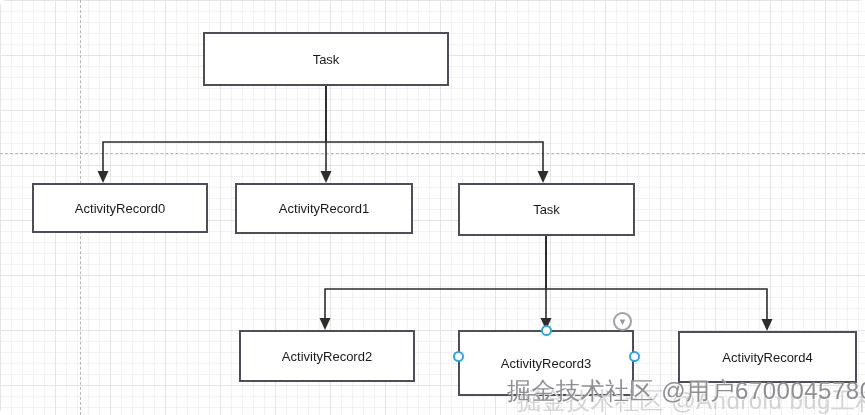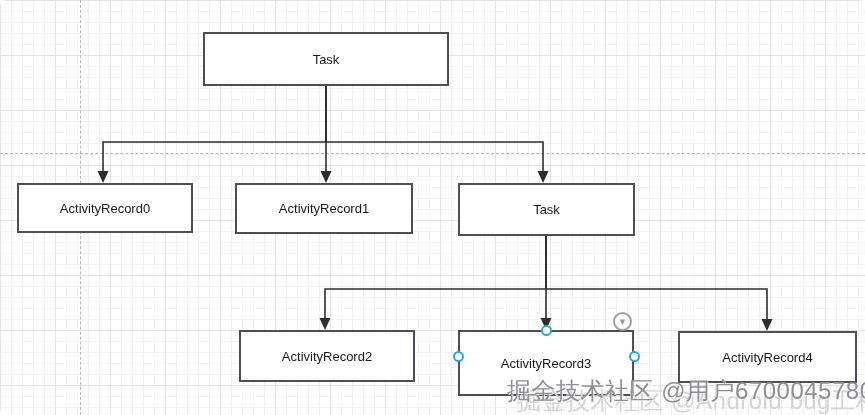--- a/index.html
+++ b/index.html
@@ -84,21 +84,21 @@
       <polyline points="546,236 546,319" fill="none" stroke="#2d2d2d" stroke-width="1.6"></polyline>
       <polygon points="540.5,318 551.5,318 546,330" fill="#2d2d2d"></polygon>
       <polyline points="546,236 546,289 767,289 767,320" fill="none" stroke="#2d2d2d" stroke-width="1.6"></polyline>
       <polygon points="761.5,319 772.5,319 767,331" fill="#2d2d2d"></polygon>
     </svg>
 
   <div id="nodes">
       <div class="node" style="left: 203px; top: 32px; width: 246px; height: 54px;">
         <span>Task</span>
       </div>
-      <div class="node" style="left: 17px; top: 183px; width: 176px; height: 50px;">
+      <div class="node" style="left: 32px; top: 183px; width: 176px; height: 50px;">
         <span>ActivityRecord0</span>
       </div>
       <div class="node" style="left: 235px; top: 183px; width: 178px; height: 51px;">
         <span>ActivityRecord1</span>
       </div>
       <div class="node" style="left: 458px; top: 183px; width: 177px; height: 53px;">
         <span>Task</span>
       </div>
       <div class="node" style="left: 239px; top: 330px; width: 176px; height: 52px;">
         <span>ActivityRecord2</span>

